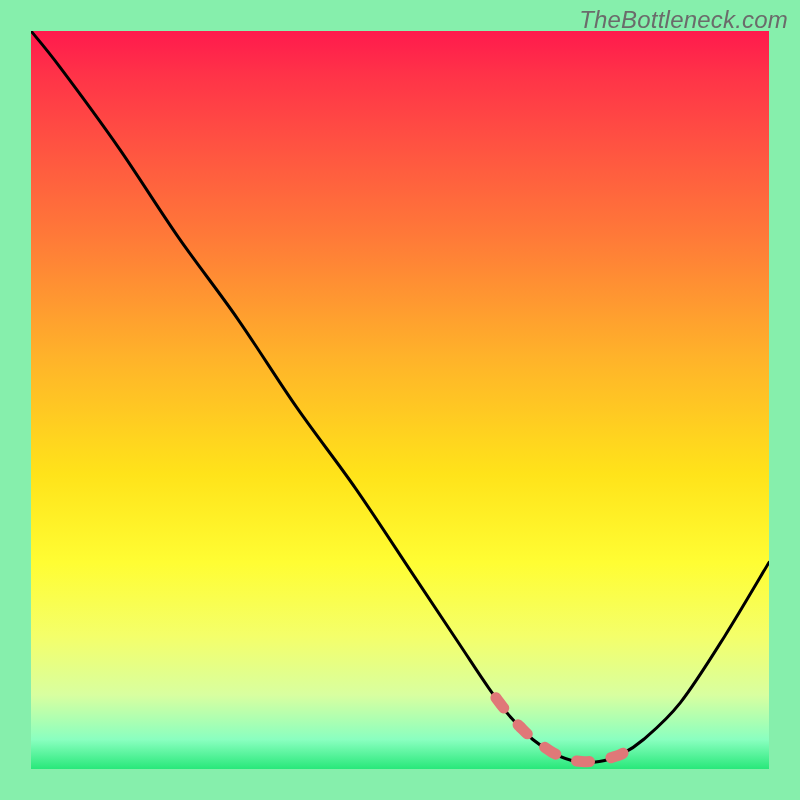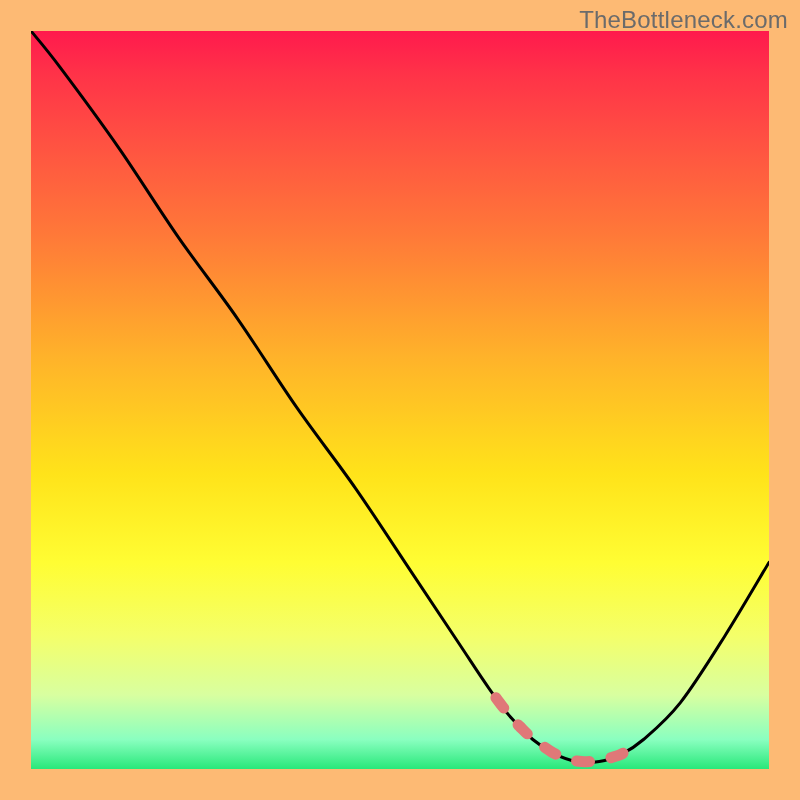--- a/index.html
+++ b/index.html
@@ -10,21 +10,22 @@
     background: #000;
     overflow: hidden;
     font-family: Arial, Helvetica, sans-serif;
   }
   .frame {
     position: absolute;
     left: 0;
     top: 0;
     width: 800px;
     height: 800px;
-    background: #fdba74;
+    background: #86efac;
+    font-style: italic;
   }
   .plot {
     position: absolute;
     left: 31px;
     top: 31px;
     width: 738px;
     height: 738px;
     background: linear-gradient(to bottom,
       #ff1a4d 0%,
       #ff3348 6%,

